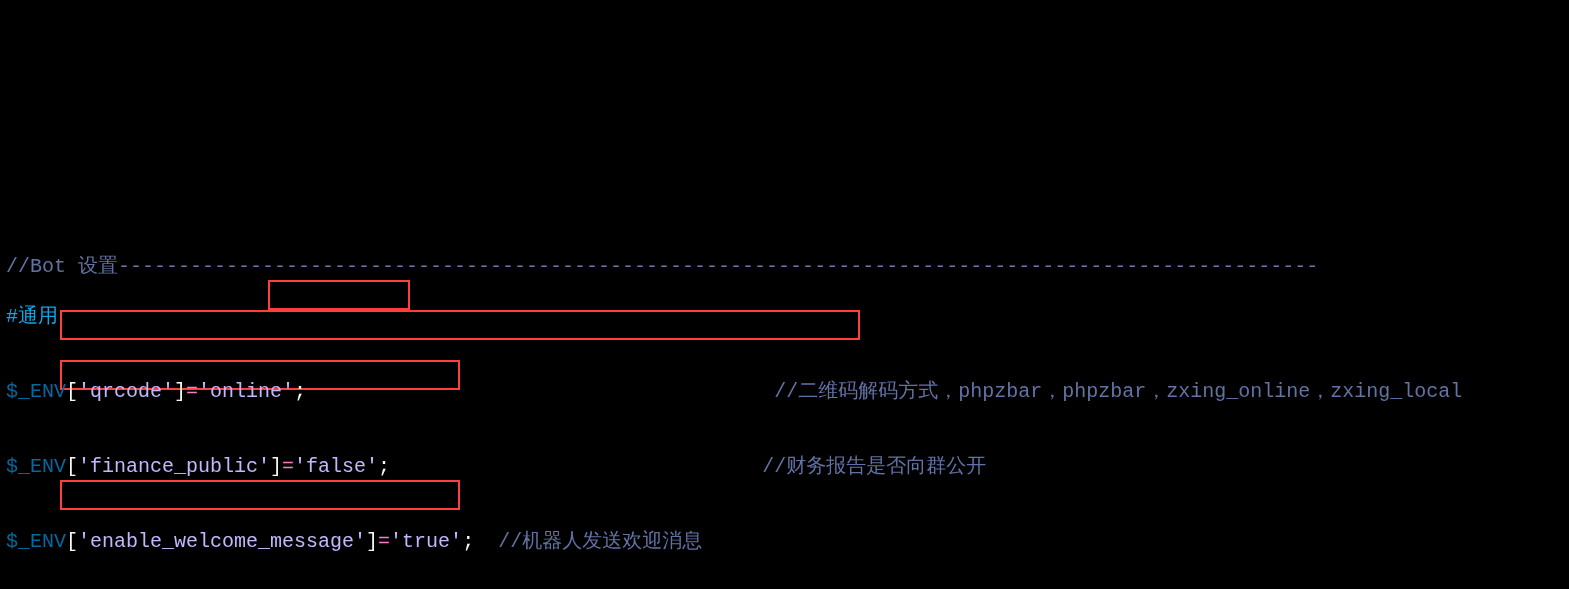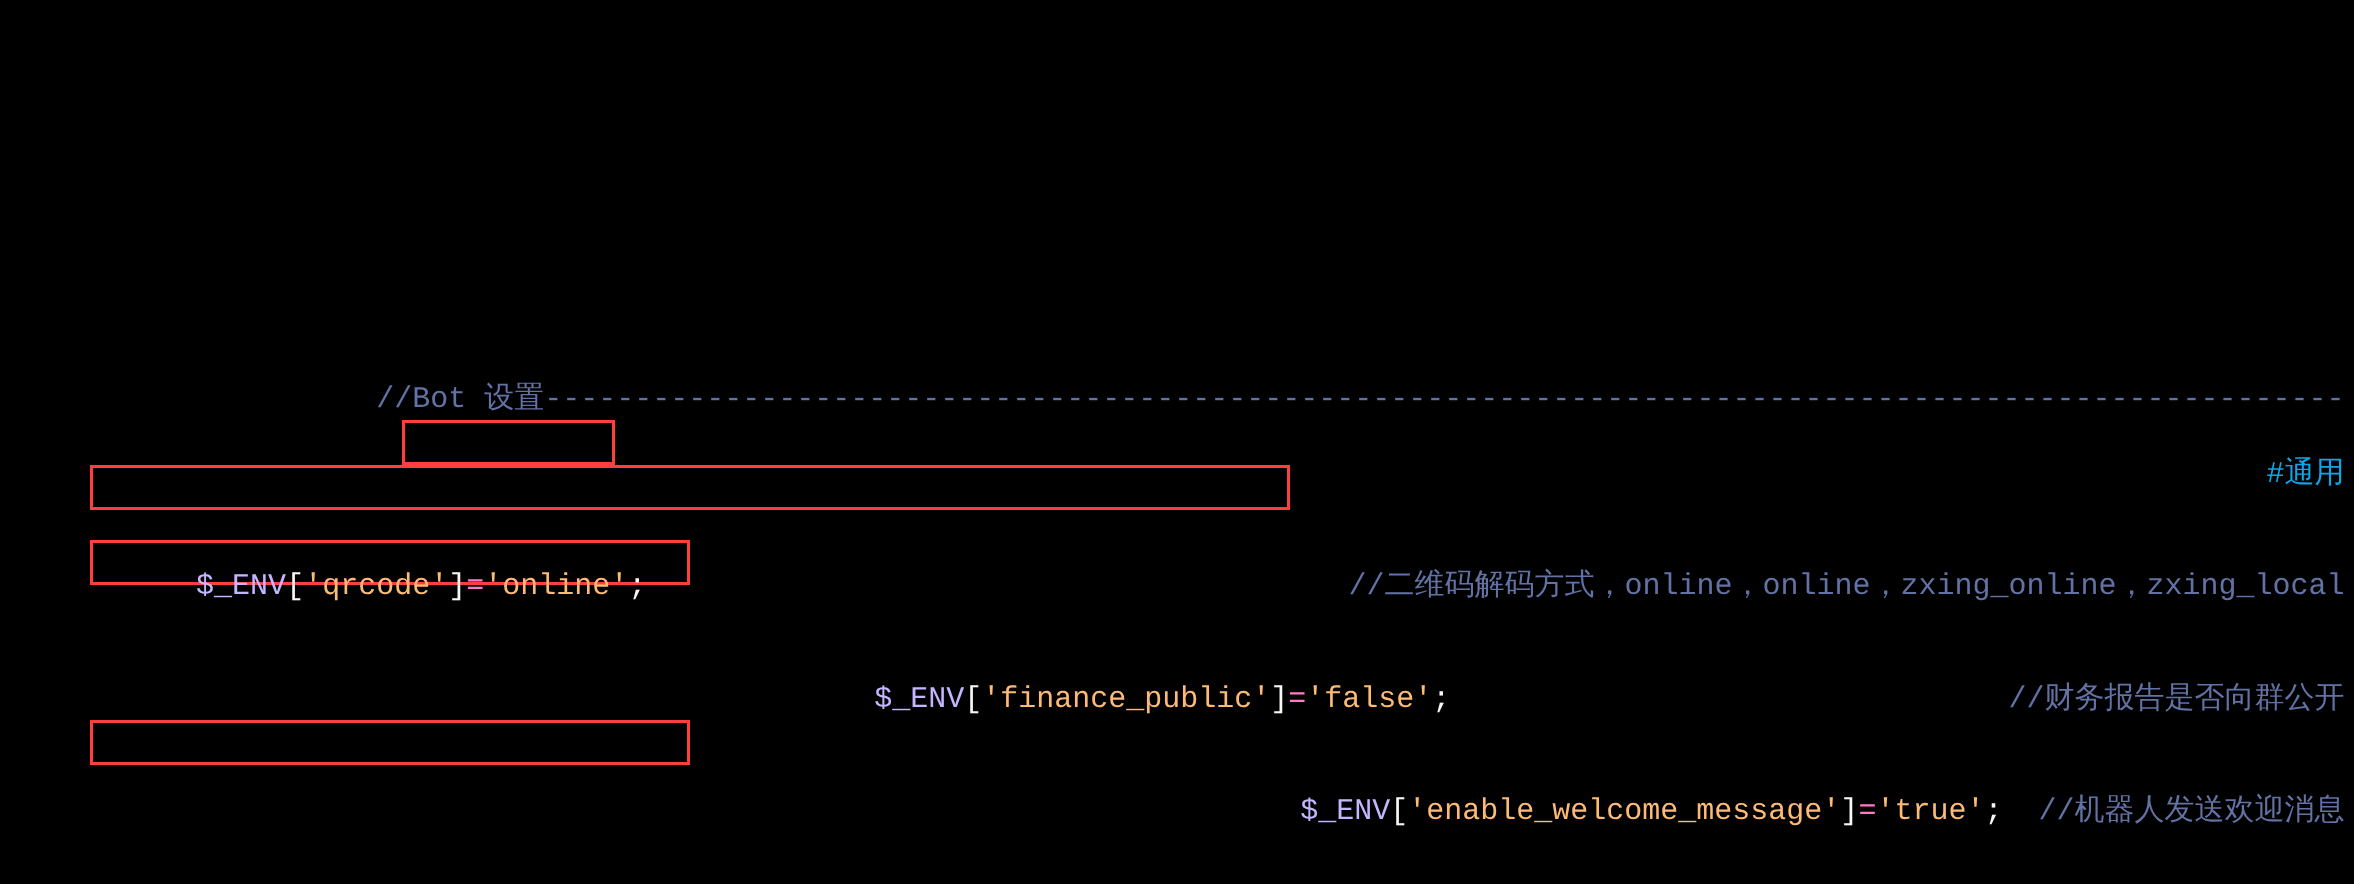--- a/index.html
+++ b/index.html
@@ -6,27 +6,27 @@
     background: #000;
     margin: 0;
     padding: 4px 6px;
     font-family: Consolas, "Courier New", monospace;
     font-size: 20px;
     line-height: 25px;
     white-space: pre;
     color: #8be9fd;
     overflow: hidden;
   }
-  .ln { position: relative; height: 25px; text-align: right; }
+  .ln { position: relative; height: 25px; }
   .gray   { color: #6272a4; }
   .purple { color: #0ea5e9; }
   .pink   { color: #ff79c6; }
-  .yellow { color: #fdba74; }
+  .yellow { color: #c4b5fd; }
   .white  { color: #f8f8f2; }
-  .red    { color: #c4b5fd; }
+  .red    { color: #0369a1; }
 
   .box {
     position: absolute;
     border: 2px solid #ff3e3e;
     pointer-events: none;
     box-sizing: border-box;
   }
 </style>
 </head>
 <body>
@@ -35,21 +35,21 @@
 
 
 <div class="box" style="left:268px; top:280px; width:142px; height:30px;"></div>
 <div class="box" style="left:60px;  top:310px; width:800px; height:30px;"></div>
 <div class="box" style="left:60px;  top:360px; width:400px; height:30px;"></div>
 <div class="box" style="left:60px;  top:480px; width:400px; height:30px;"></div>
 
 <div class="ln"><span class="gray">//Bot 设置----------------------------------------------------------------------------------------------------</span></div>
 <div class="ln"><span class="purple">#通用</span></div>
 
-<div class="ln"><span class="red">$_ENV</span><span class="white">[</span><span class="yellow">'qrcode'</span><span class="white">]</span><span class="pink">=</span><span class="yellow">'online'</span><span class="white">;</span><span>                                       </span><span class="gray">//二维码解码方式，online，online，zxing_online，zxing_local</span></div>
+<div class="ln"><span class="red">$_ENV</span><span class="white">[</span><span class="yellow">'qrcode'</span><span class="white">]</span><span class="pink">=</span><span class="yellow">'online'</span><span class="white">;</span><span>                                       </span><span class="gray">//二维码解码方式，phpzbar，phpzbar，zxing_online，zxing_local</span></div>
 
 <div class="ln"><span class="red">$_ENV</span><span class="white">[</span><span class="yellow">'finance_public'</span><span class="white">]</span><span class="pink">=</span><span class="yellow">'false'</span><span class="white">;</span><span>                               </span><span class="gray">//财务报告是否向群公开</span></div>
 
 <div class="ln"><span class="red">$_ENV</span><span class="white">[</span><span class="yellow">'enable_welcome_message'</span><span class="white">]</span><span class="pink">=</span><span class="yellow">'true'</span><span class="white">;</span><span>  </span><span class="gray">//机器人发送欢迎消息</span></div>
 
 
 
 
 
 

